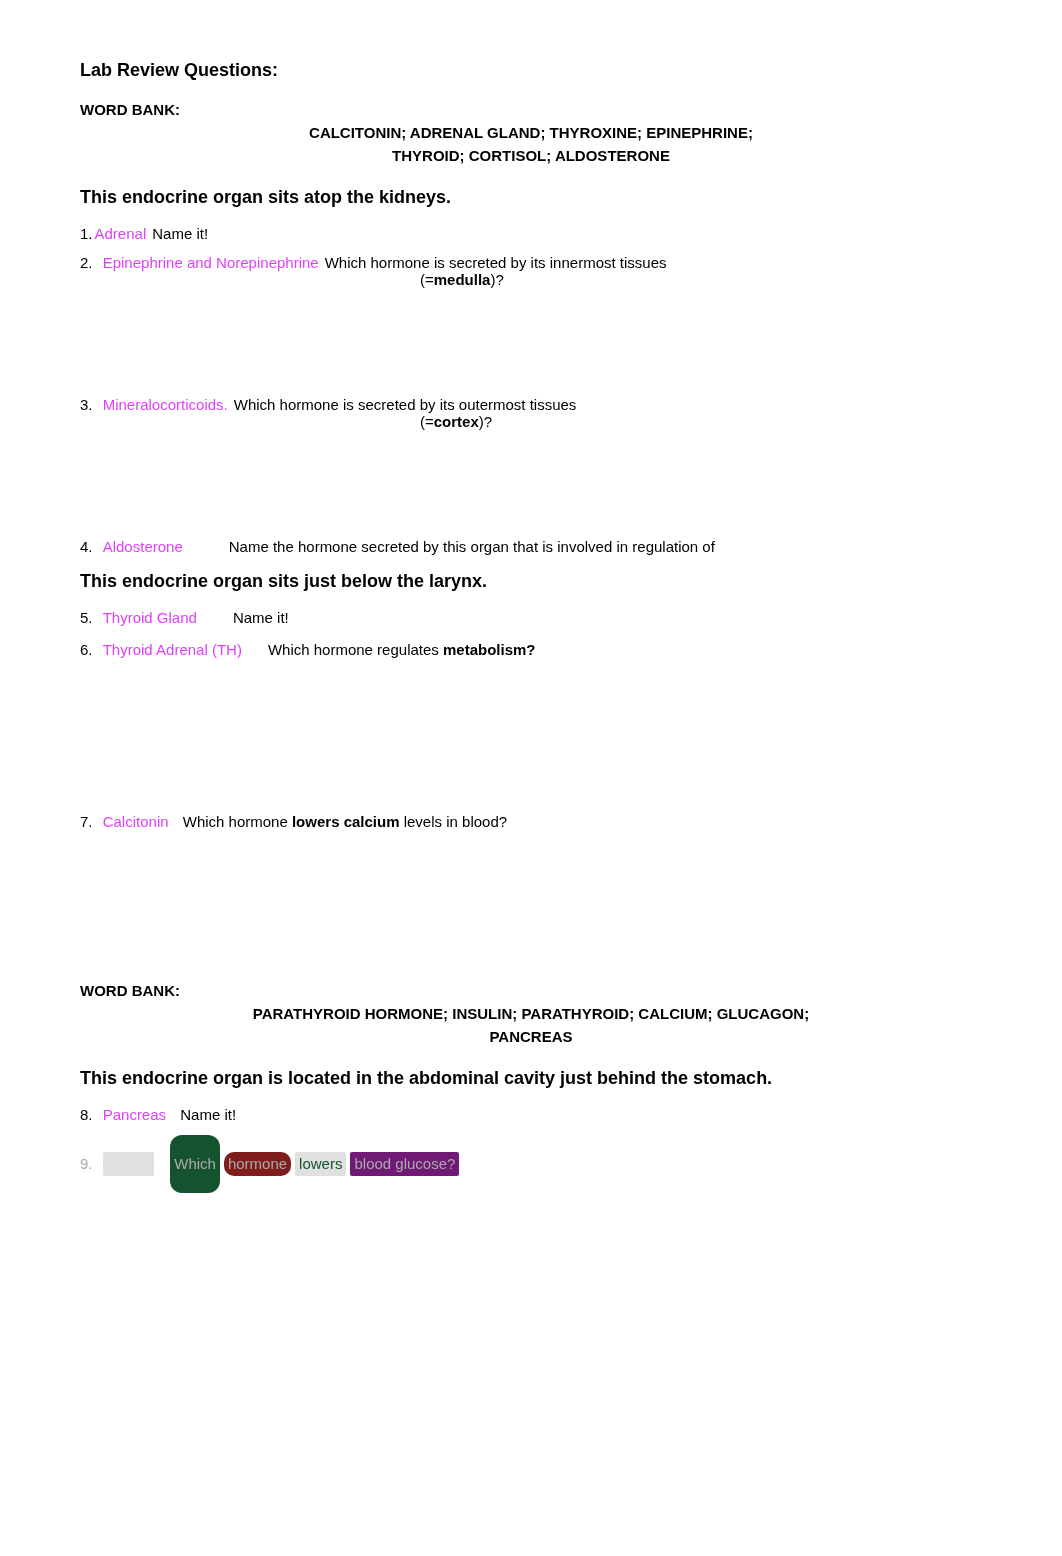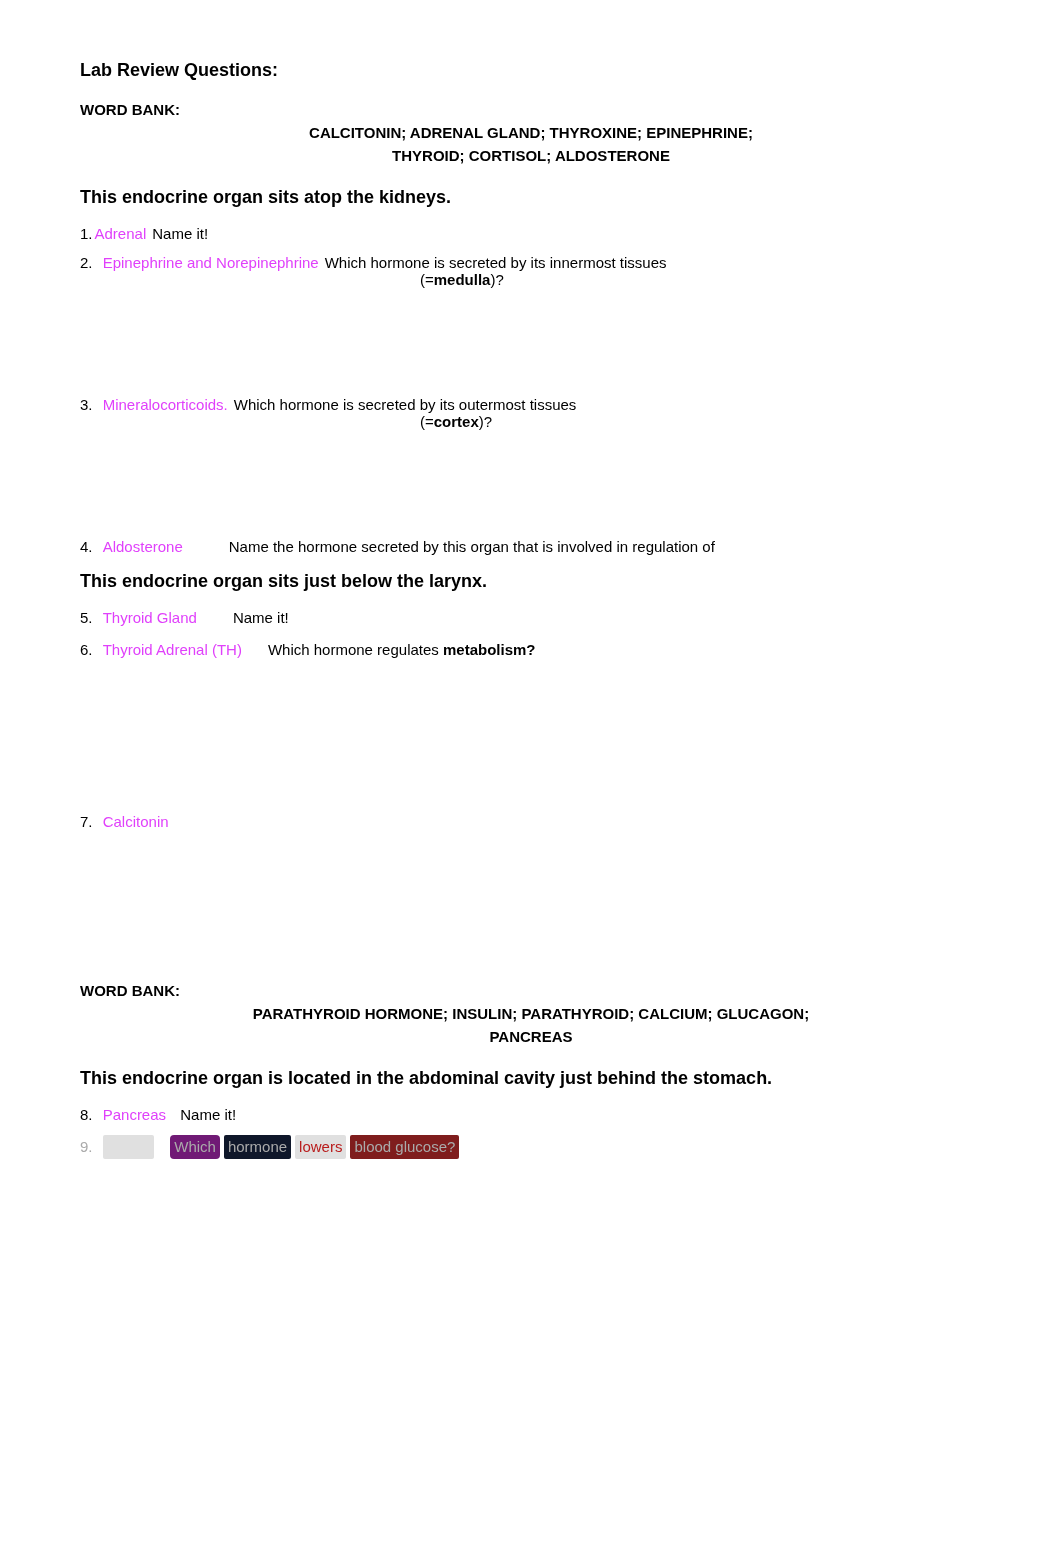--- a/index.html
+++ b/index.html
@@ -173,20 +173,23 @@
 </div>
 
 <div class="spacer-lg"></div>
 <div style="height: 40px;"></div>
 
 <div class="question-line question-7-block">
   <span class="question-number">7.</span>
   <span style="margin-right:4px;">&nbsp;</span>
   <span class="answer-text">Calcitonin</span>
   <span style="margin-right:4px;">&nbsp;</span>
+  <span class="question-text">
+    <span>Which hormone</span>&nbsp;<b>lowers calcium</b>&nbsp;<span>levels in blood?</span>
+  </span>
 </div>
 
 <div style="height: 140px;"></div>
 
 <div class="word-bank-label">WORD BANK:</div>
 <div class="word-bank-words" style="white-space: pre-line;">PARATHYROID HORMONE; INSULIN; PARATHYROID; CALCIUM; GLUCAGON;
 PANCREAS</div>
 
 <div class="section-instruction">This endocrine organ is located in the abdominal cavity just behind the stomach.</div>
 
@@ -196,17 +199,17 @@
   <span class="answer-text">Pancreas</span>
   <span style="margin-right:4px;">&nbsp;</span>
   <span class="question-text">Name it!</span>
 </div>
 
 <div class="question-line" style="color: #aaa;">
   <span class="question-number" style="color:#aaa;">9.</span>
   <span style="margin-right:4px;">&nbsp;</span>
   <span class="answer-text" style="background:#e0e0e0; color:#e0e0e0; border-radius:2px; padding: 0 4px;">Insulin</span>
   <span style="margin-right:6px;">&nbsp;</span>
-  <span style="color:#aaa; background:#701a75; border-radius:4px; padding:0 4px; margin-right:4px;">Which</span>
-  <span style="color:#aaa; background:#0f172a; border-radius:2px; padding:0 4px; margin-right:4px;">hormone</span>
-  <span style="color:#b91c1c; background:#e0e0e0; border-radius:2px; padding:0 4px; margin-right:4px;">lowers</span>
-  <span style="color:#aaa; background:#7f1d1d; border-radius:2px; padding:0 4px;">blood glucose?</span>
+  <span style="color:#aaa; background:#14532d; border-radius:12px; padding:17px 4px; margin-right:4px;">Which</span>
+  <span style="color:#aaa; background:#7f1d1d; border-radius:10px; padding:0 4px; margin-right:4px;">hormone</span>
+  <span style="color:#14532d; background:#e0e0e0; border-radius:2px; padding:0 4px; margin-right:4px;">lowers</span>
+  <span style="color:#aaa; background:#701a75; border-radius:2px; padding:0 4px;">blood glucose?</span>
 </div>
 
 </body></html>

